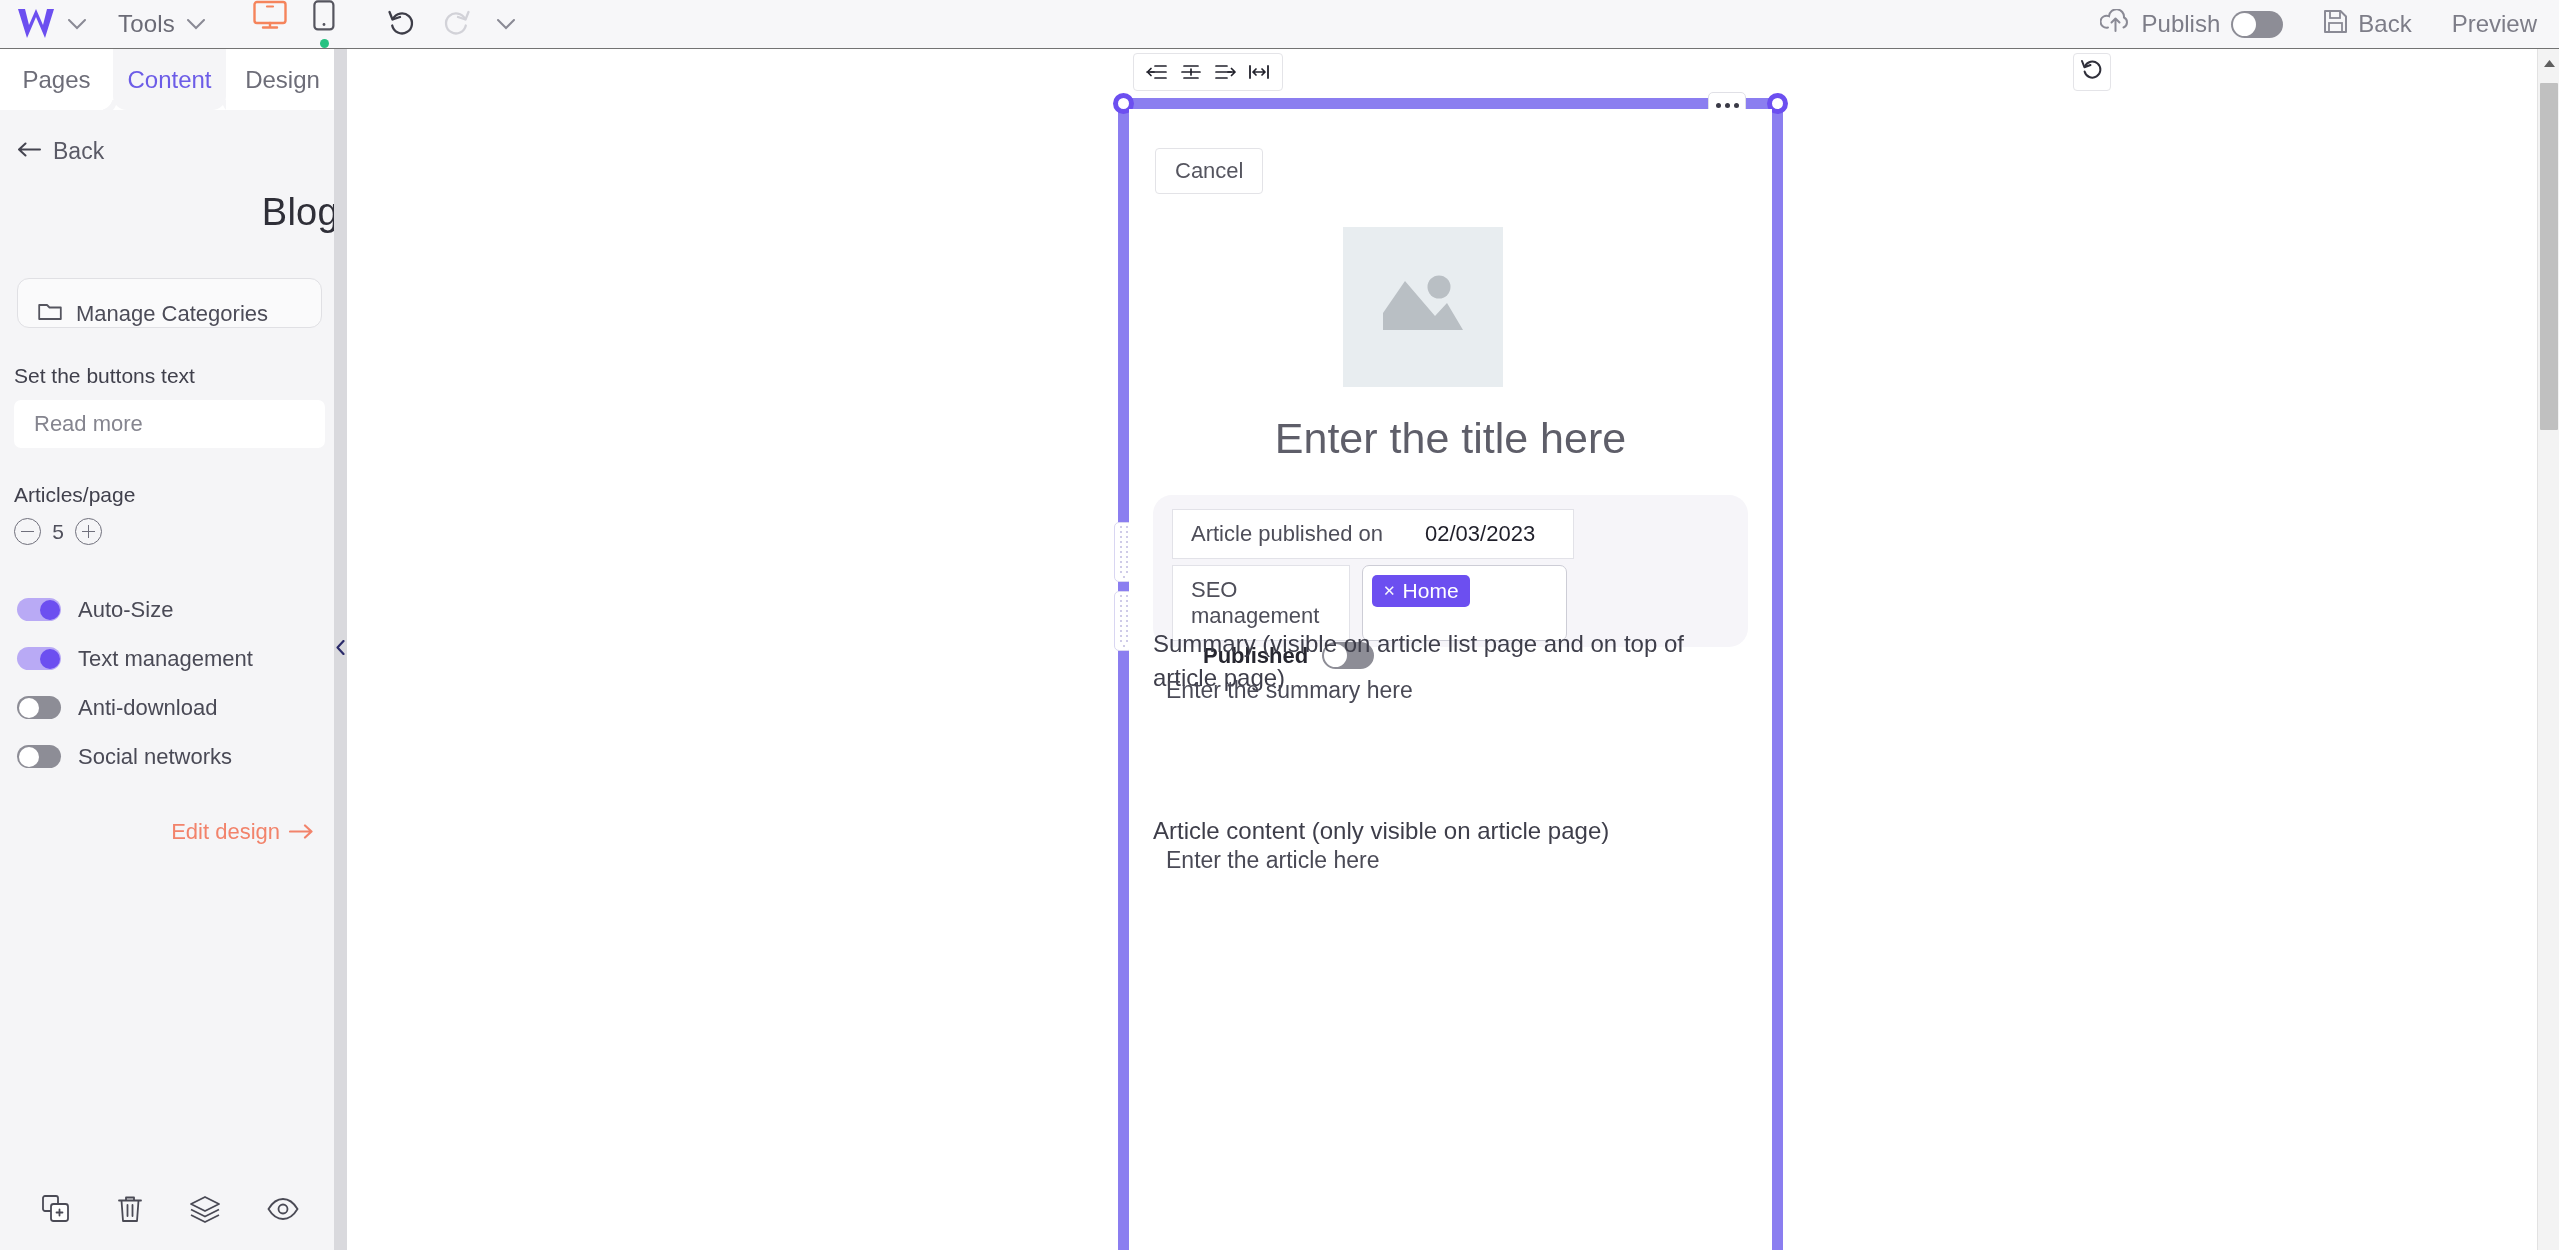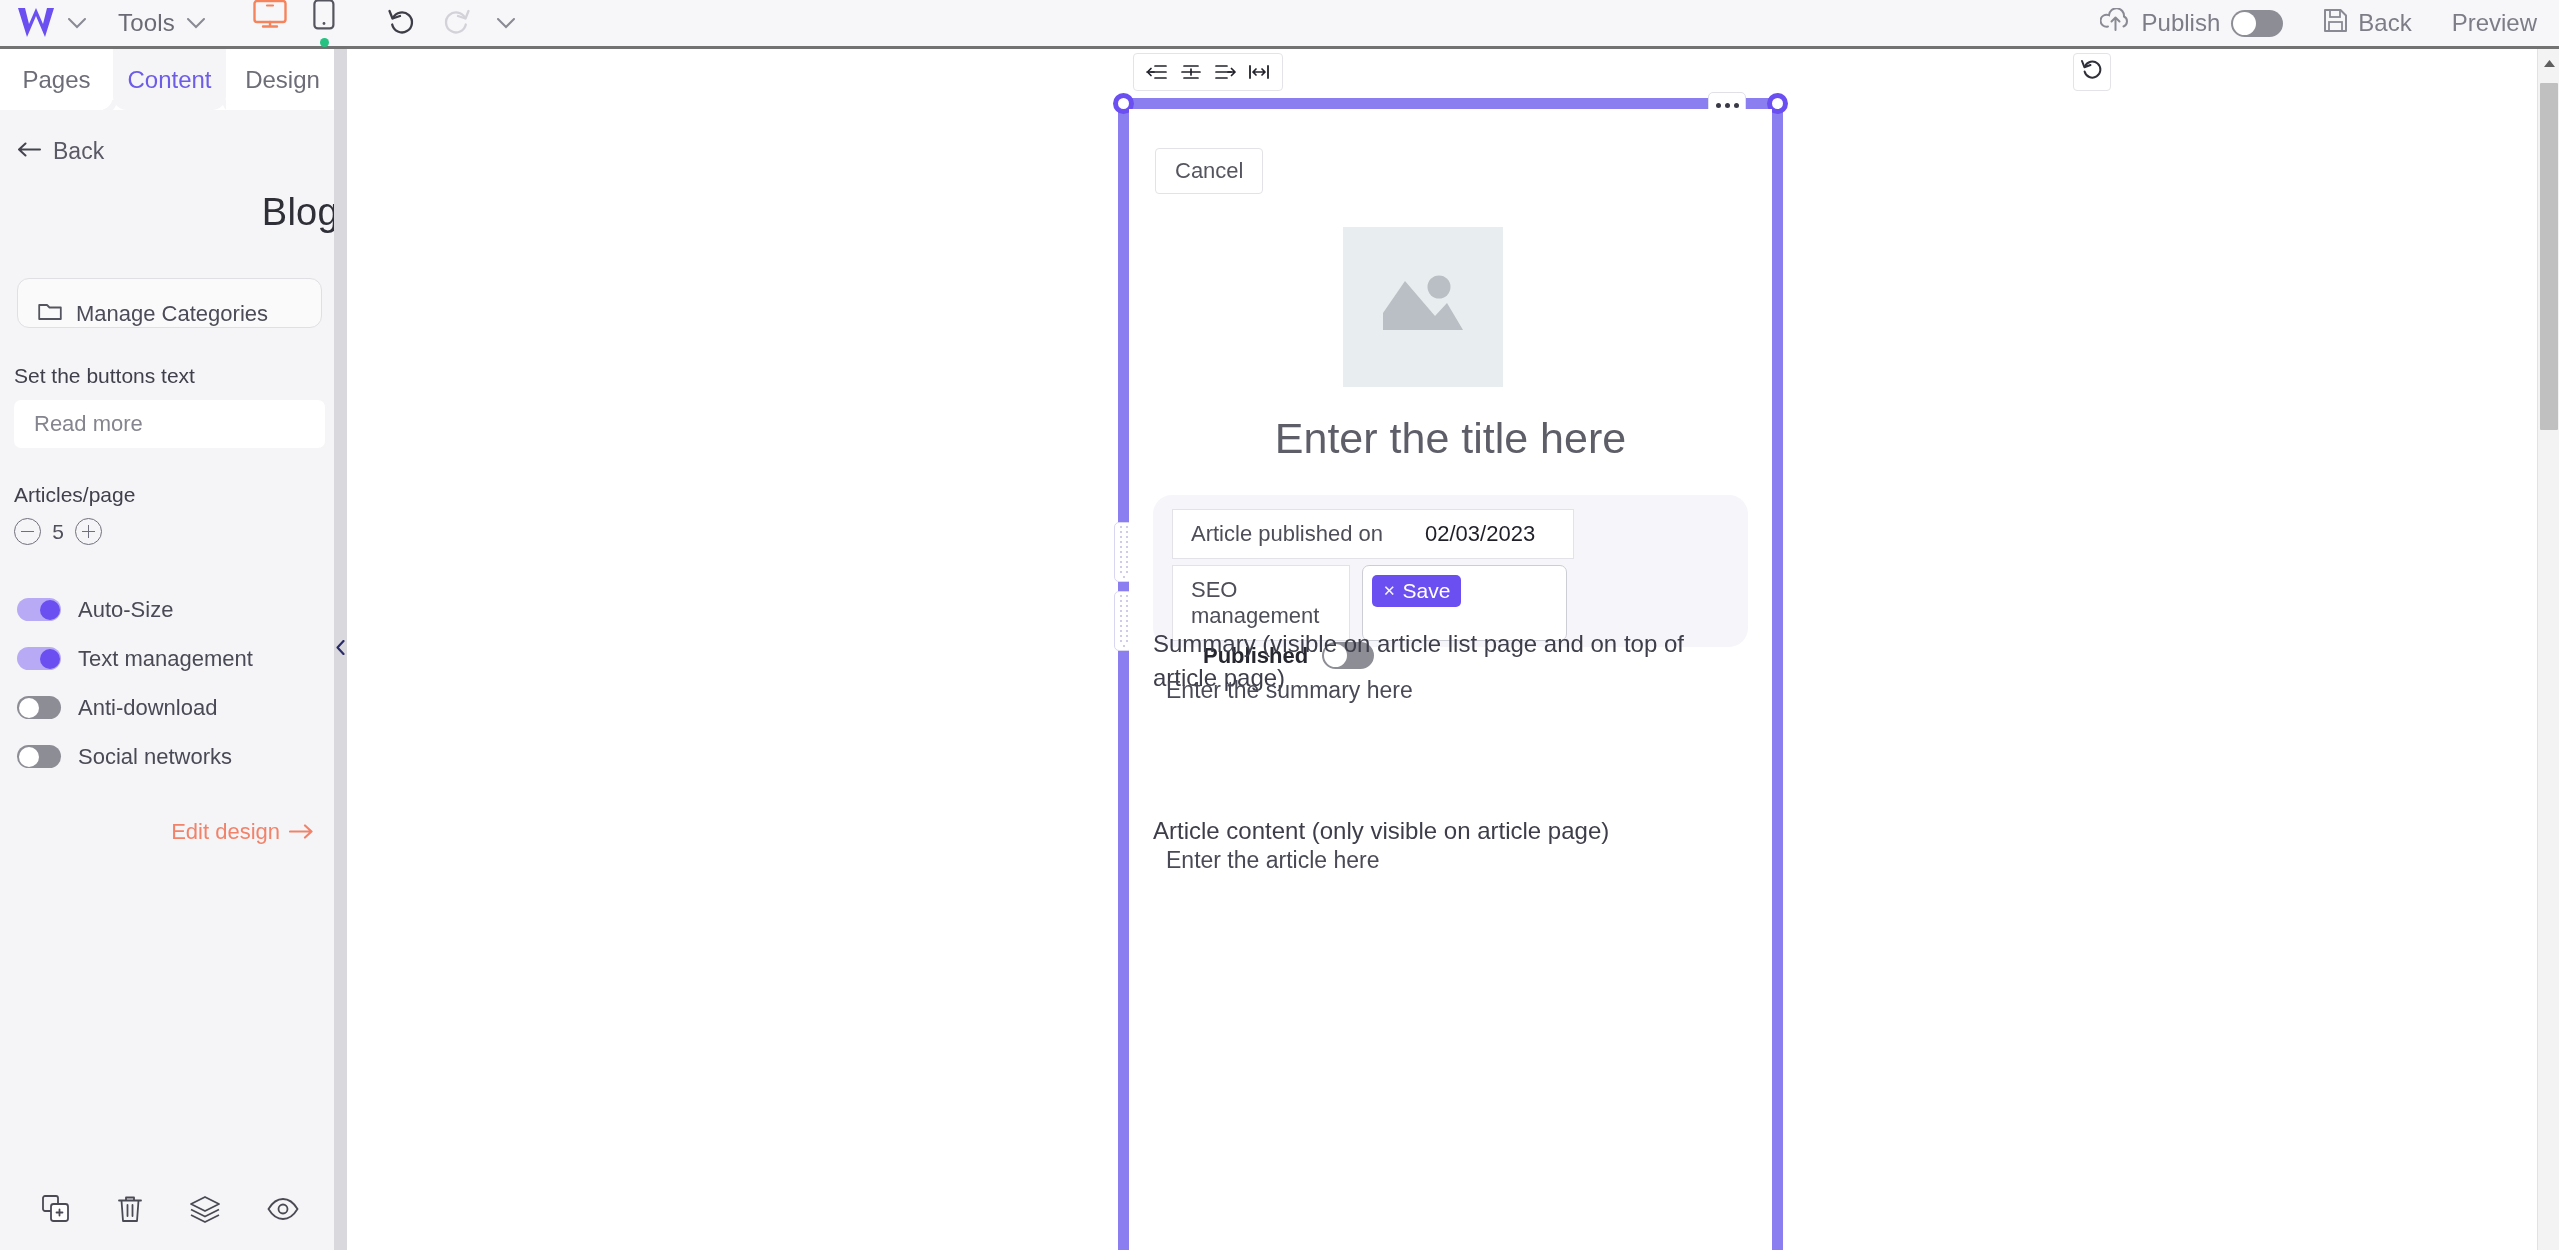--- a/index.html
+++ b/index.html
@@ -5,21 +5,21 @@
   * { box-sizing: border-box; margin: 0; padding: 0; }
   html, body {
     width: 2559px; height: 1250px;
     font-family: "Liberation Sans", sans-serif;
     background: #ffffff; overflow: hidden;
   }
 
   
   #topbar {
     position: absolute; top: 0; left: 0; width: 2559px; height: 49px;
-    background: #f7f7f9; border-bottom: 3px solid #737373;
+    background: #f7f7f9; border-bottom: 1px solid #737373;
     display: flex; align-items: center;
   }
   .tb-left { display: flex; align-items: center; height: 100%; }
   .logo-wrap { display: flex; align-items: center; padding-left: 16px; }
   .logo-svg { display: block; }
   .chev { width: 22px; height: 22px; display: flex; align-items: center; justify-content: center; margin-left: 10px; }
   .chev svg { display:block; }
   .tools-btn {
     display: flex; align-items: center; gap: 10px;
     margin-left: 30px; font-size: 24px; color: #6b6b76; letter-spacing: .2px;
@@ -567,21 +567,21 @@
         <div class="meta-row1">
           <span class="k">Article published on</span>
           <span class="v">02/03/2023</span>
         </div>
         <div class="meta-seo">
           <span>SEO management</span>
         </div>
         <div class="meta-tagbox">
           <span class="tag-chip">
             <span class="x">✕</span>
-            <span>Save</span>
+            <span>Home</span>
           </span>
         </div>
         <div class="pub-row">
           <span class="lbl">Published</span>
           <span class="toggle-pill">
               <span class="knob"></span>
             </span>
         </div>
       </div>
 

